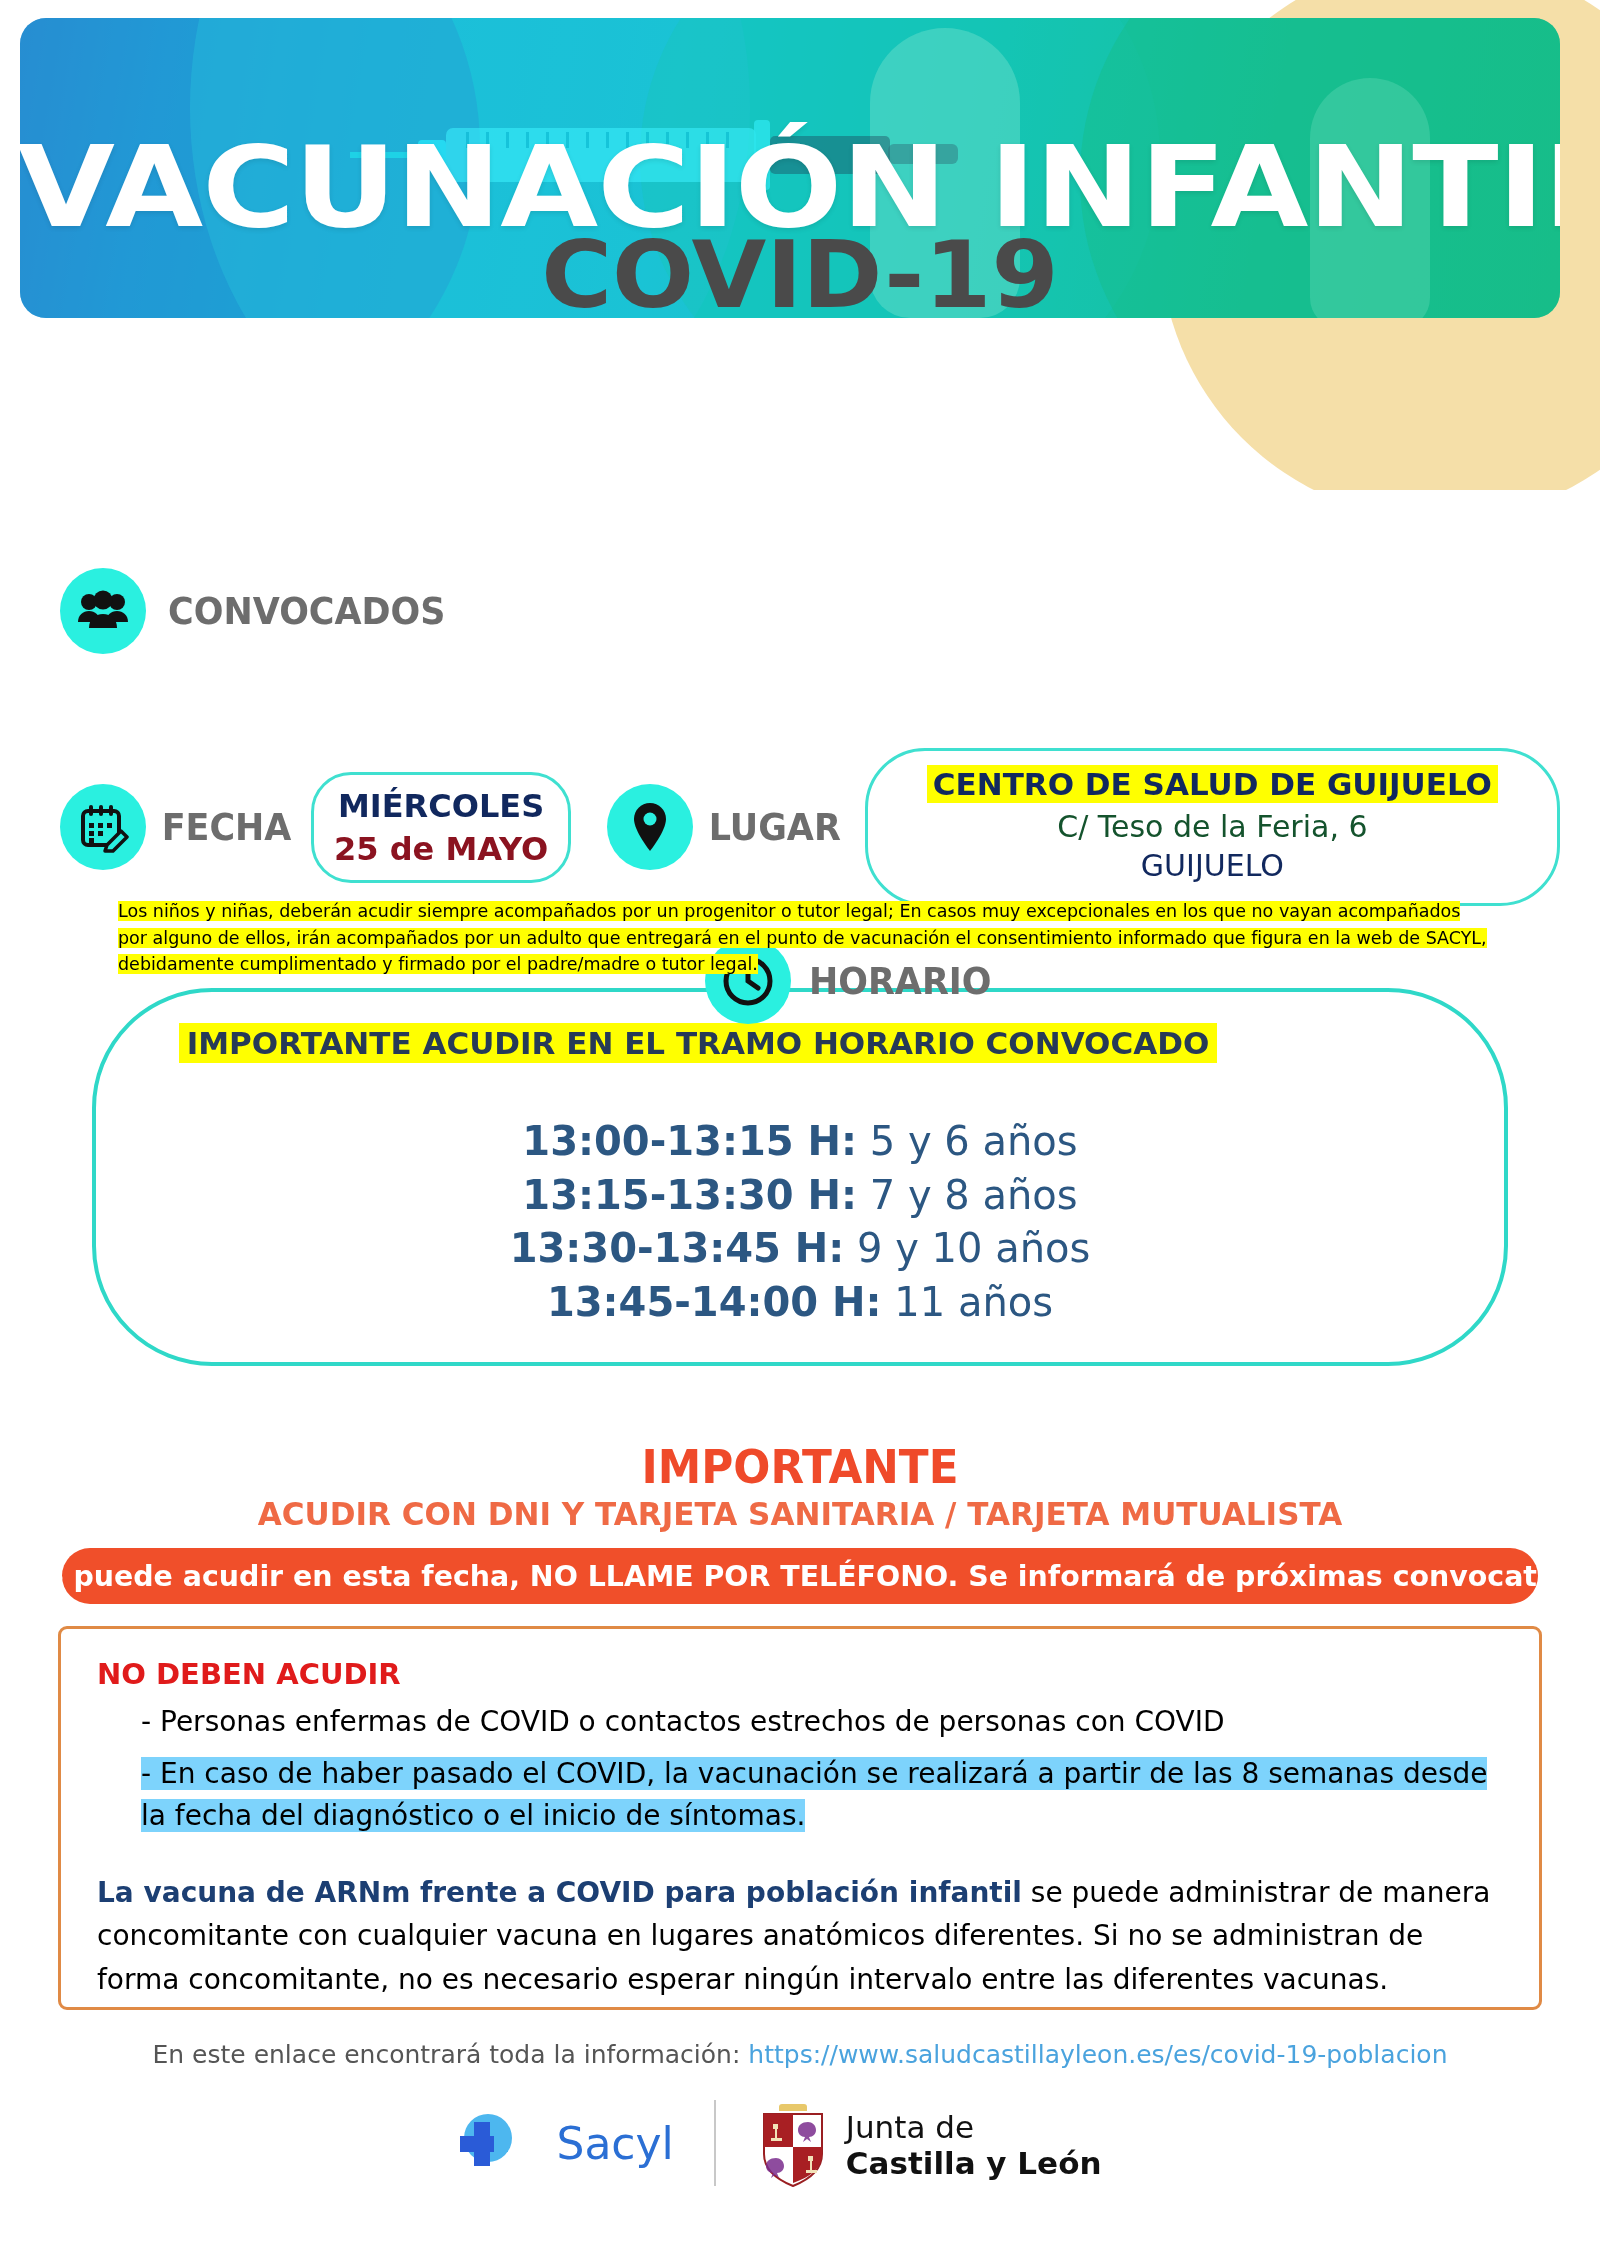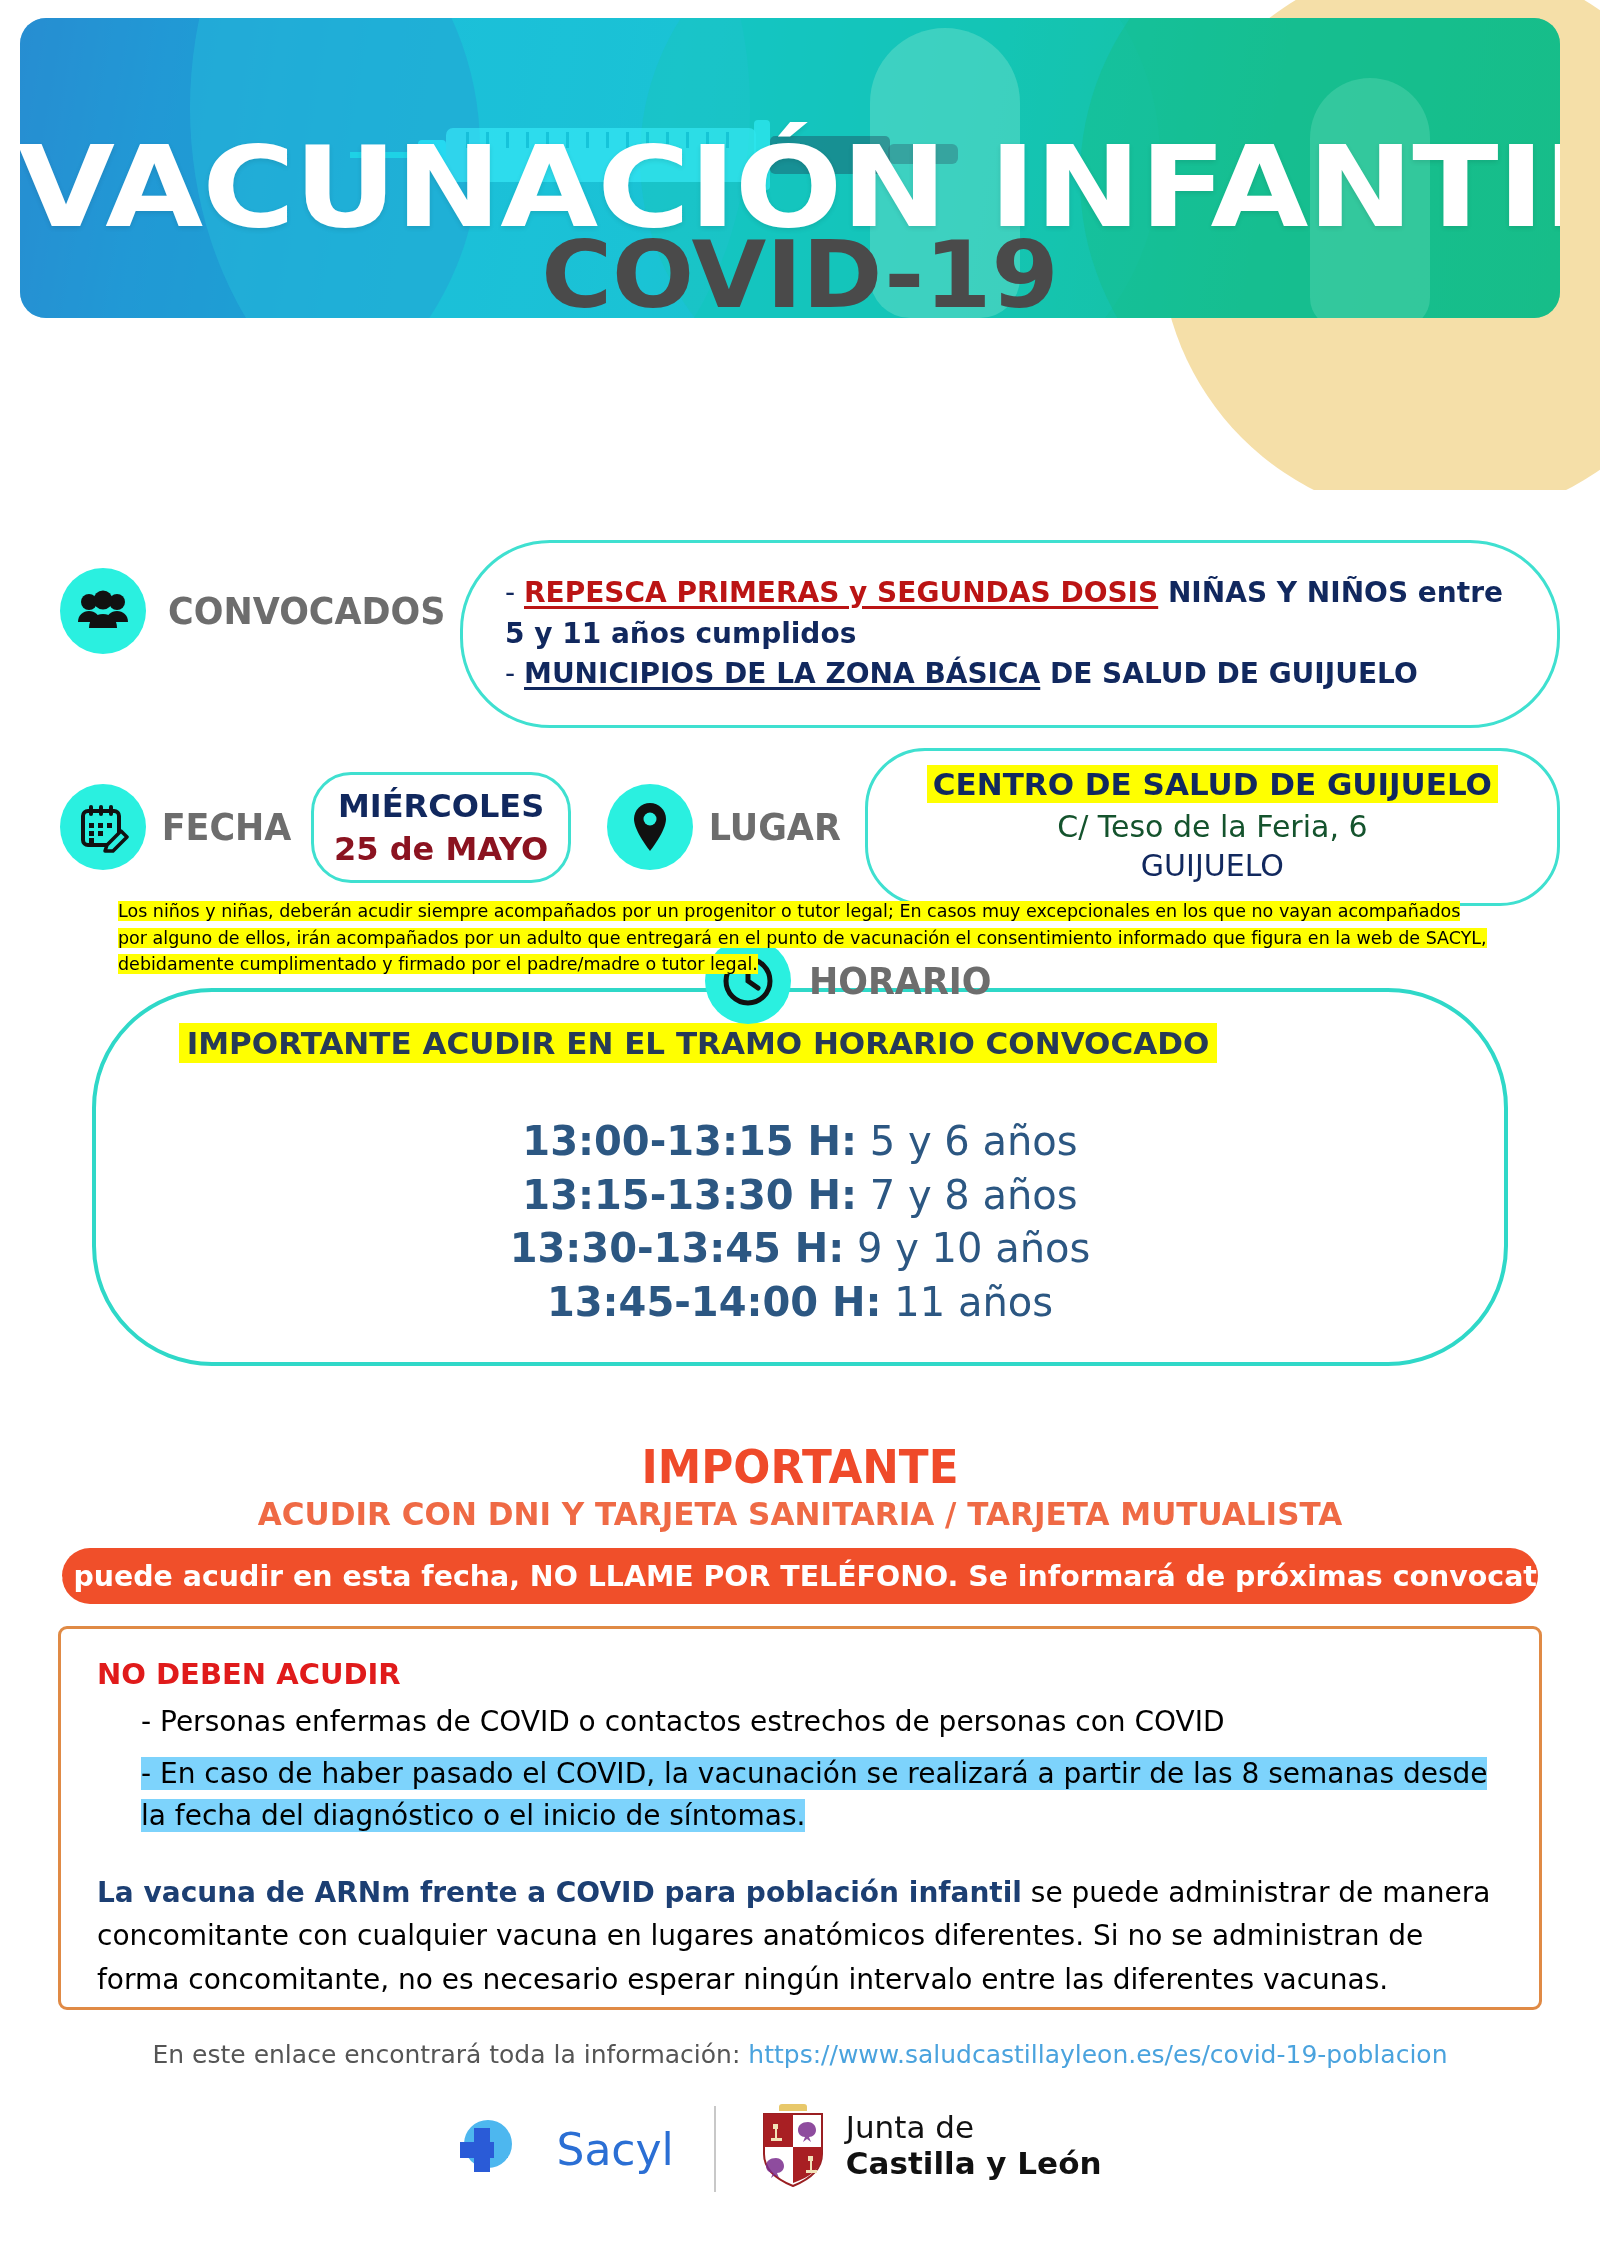--- a/index.html
+++ b/index.html
@@ -347,21 +347,21 @@
   
   .footer-link {
     position: absolute; left: 0; top: 2040px; width: 1600px;
     text-align: center;
     font-family: "DejaVu Sans", sans-serif;
     font-size: 25px; color: #555555;
   }
   .footer-link a { color: #4aa3de; text-decoration: none; }
   .logos {
     position: absolute; left: 0; top: 2100px; width: 1552px;
-    display: flex; align-items: flex-end; justify-content: center;
+    display: flex; align-items: flex-start; justify-content: center;
     gap: 0px;
   }
   .sacyl { display: flex; align-items: center; gap: 14px; }
   .sacyl-text {
     font-family: "DejaVu Sans", sans-serif;
     font-size: 44px; color: #2b6fd4;
   }
   .logo-div {
     width: 2px; height: 86px; background: #c8c8c8;
     margin: 0 40px;
@@ -421,28 +421,20 @@
         <circle cx="13" cy="12" r="8" fill="#111"></circle>
         <path d="M2 32c0-7 5-11 11-11s11 4 11 11z" fill="#111"></path>
         <circle cx="41" cy="12" r="8" fill="#111"></circle>
         <path d="M30 32c0-7 5-11 11-11s11 4 11 11z" fill="#111"></path>
         <circle cx="27" cy="10" r="9.5" fill="#111"></circle>
         <path d="M13 38c0-9 6-14 14-14s14 5 14 14z" fill="#111"></path>
       </svg>
     </div>
     <div class="icon-label">CONVOCADOS</div>
   </div>
-  <div class="pill-box conv-pill">
-    <div class="conv-line">
-      <span>- </span><span class="red-ul">REPESCA PRIMERAS y SEGUNDAS DOSIS</span><span class="navy-b"> NIÑAS Y NIÑOS entre 5 y 11 años cumplidos</span>
-    </div>
-    <div class="conv-line">
-      <span>- </span><span class="navy-ul">MUNICIPIOS DE LA ZONA BÁSICA</span><span class="navy-b"> DE SALUD DE GUIJUELO</span>
-    </div>
-  </div>
 </div>
 
 <div class="fl-row">
   <div class="fl-icons">
     <div class="icon-circle">
       <svg width="52" height="52" viewBox="0 0 52 52">
         <rect x="6" y="10" width="36" height="34" rx="5" fill="none" stroke="#111" stroke-width="4"></rect>
         <rect x="12" y="4" width="4" height="11" rx="2" fill="#111"></rect>
         <rect x="22" y="4" width="4" height="11" rx="2" fill="#111"></rect>
         <rect x="32" y="4" width="4" height="11" rx="2" fill="#111"></rect>

